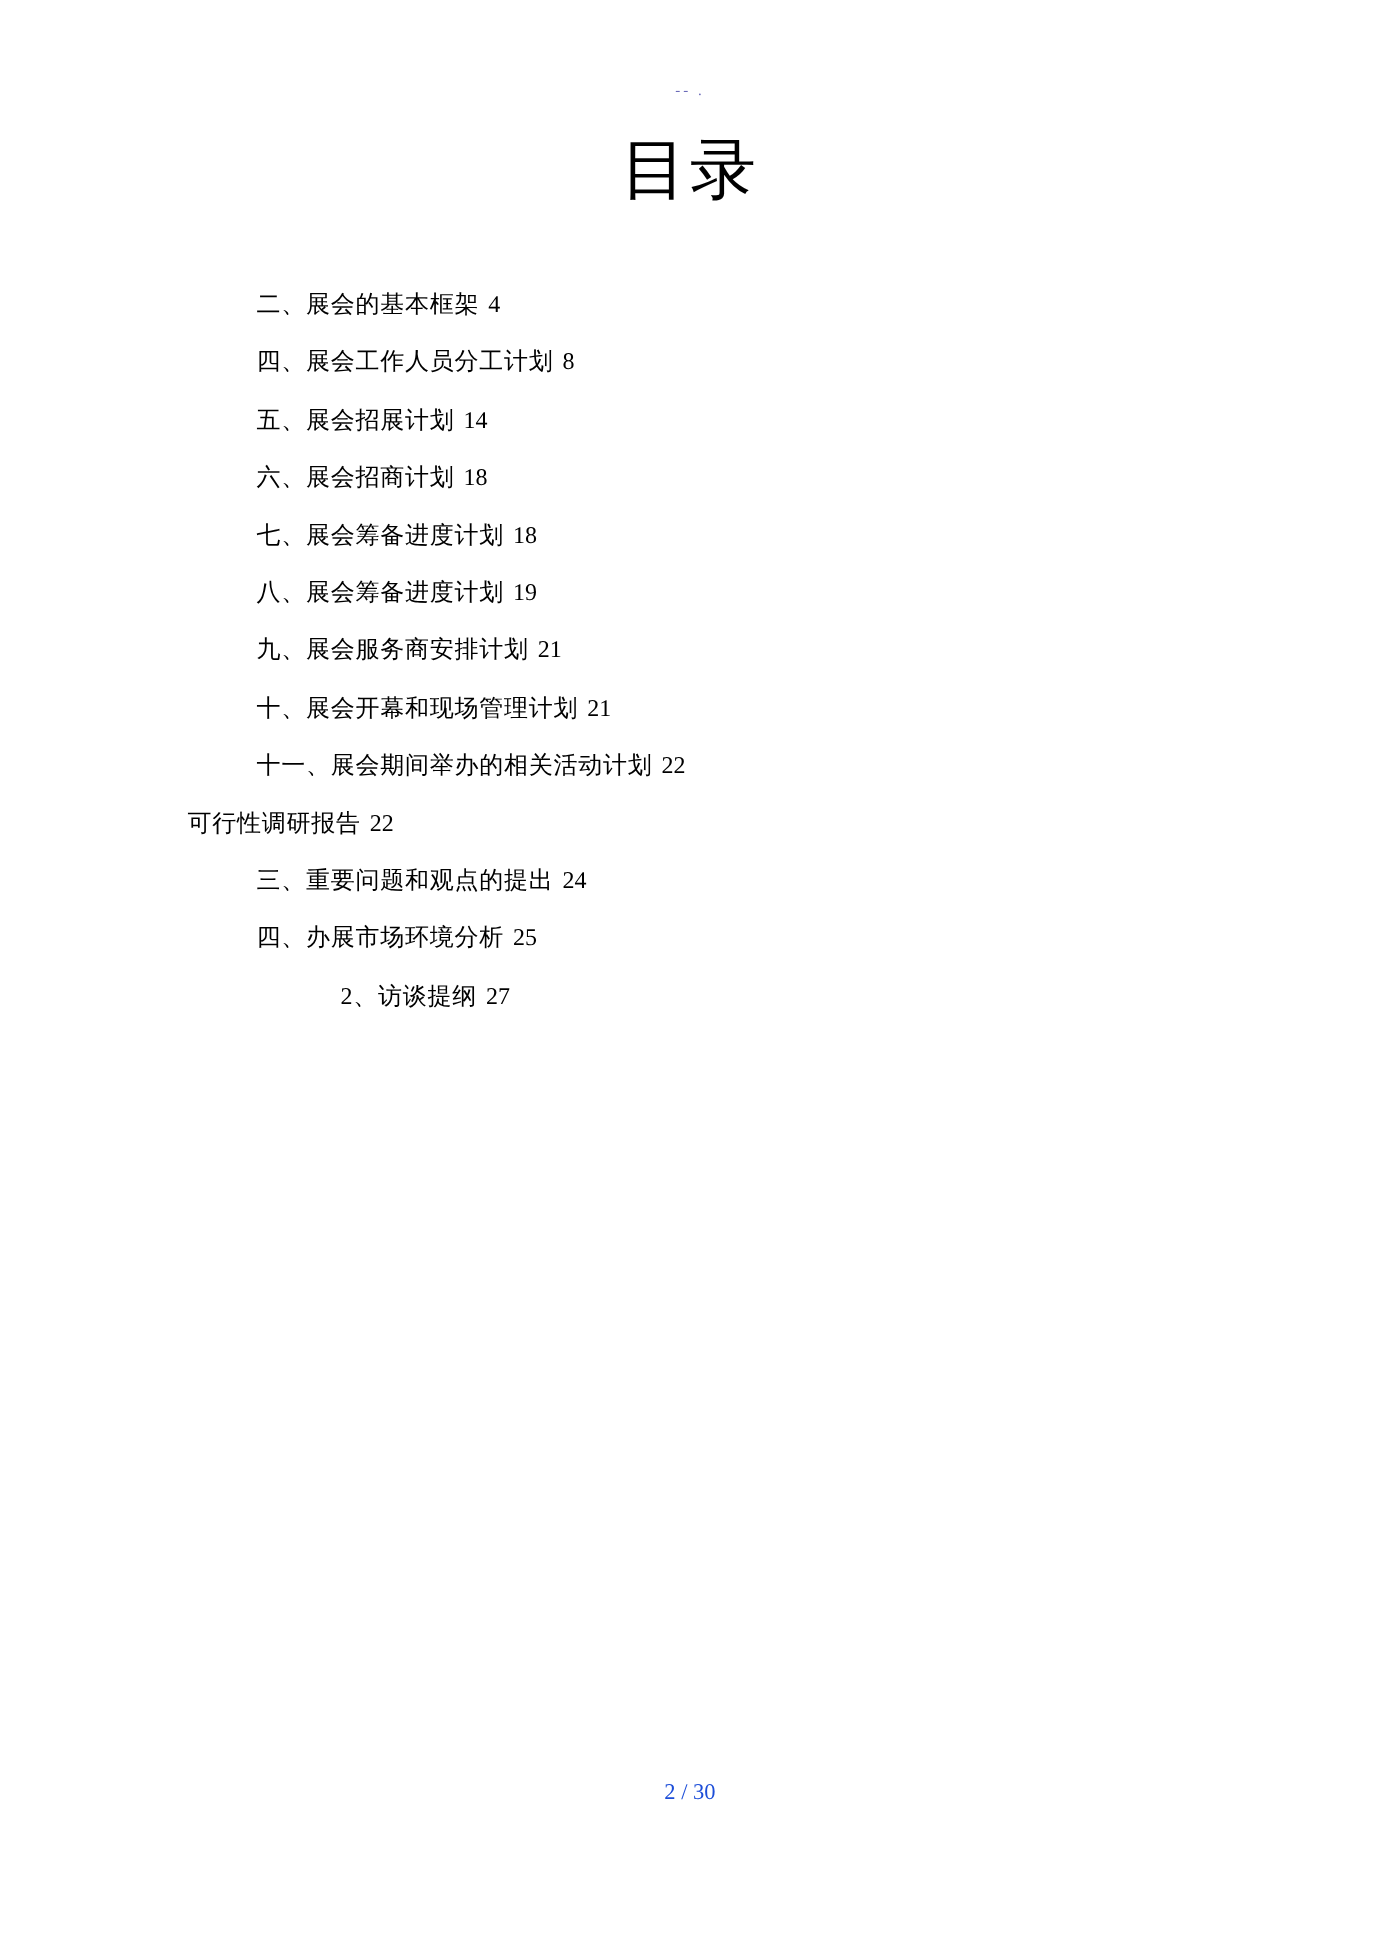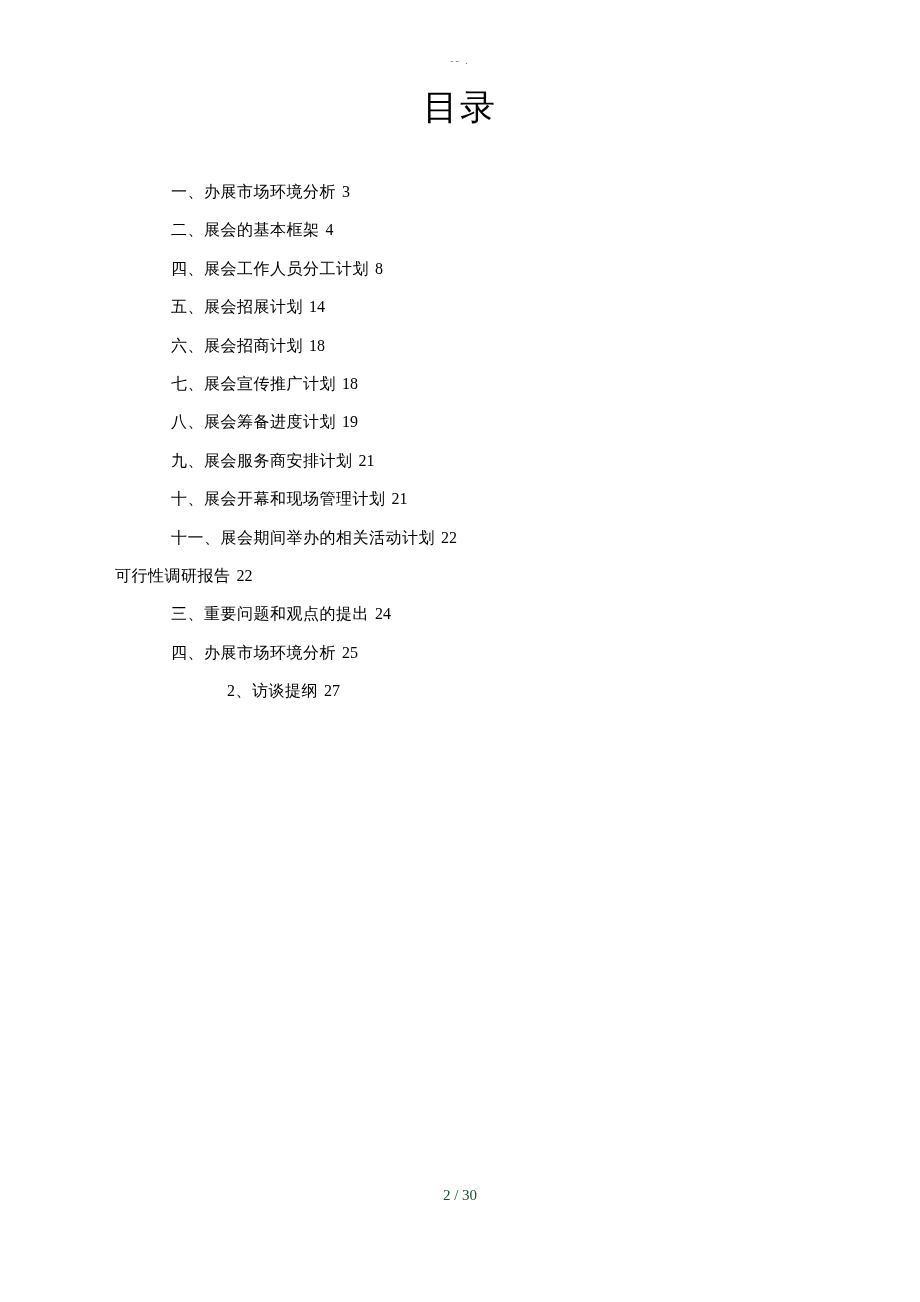--- a/index.html
+++ b/index.html
@@ -20,73 +20,73 @@
     }
     .header-mark {
       text-align: center;
       font-size: 10px;
       color: #6a6ab8;
       letter-spacing: 2px;
       margin-bottom: 18px;
     }
     .title {
       text-align: center;
-      font-size: 35px;
+      font-size: 44px;
       font-weight: normal;
       letter-spacing: 2px;
       margin-bottom: 50px;
     }
     .toc-list {
       list-style: none;
     }
     .toc-item {
       font-size: 16px;
       line-height: 1.4;
       margin-bottom: 16px;
     }
     .indent-1 {
       padding-left: 56px;
     }
     .indent-0 {
       padding-left: 0;
+      margin-left: 10px;
     }
     .indent-2 {
       padding-left: 112px;
     }
     .toc-label {
       letter-spacing: 0.5px;
     }
     .toc-page {
       margin-left: 2px;
       font-family: "Times New Roman", serif;
     }
     .footer {
       position: absolute;
       bottom: 98px;
       left: 0;
       width: 100%;
       text-align: center;
       font-size: 15px;
       font-family: "Times New Roman", serif;
-      color: #14532d;
+      color: #1d4ed8;
     }
   </style>
 </head>
 <body>
 
 <div class="page">
   <div class="header-mark">-- .</div>
   <h1 class="title">目录</h1>
   <ul class="toc-list">
-      <li class="toc-item indent-1"><span class="toc-label">一、办展市场环境分析</span> <span class="toc-page">3</span></li>
       <li class="toc-item indent-1"><span class="toc-label">二、展会的基本框架</span> <span class="toc-page">4</span></li>
       <li class="toc-item indent-1"><span class="toc-label">四、展会工作人员分工计划</span> <span class="toc-page">8</span></li>
       <li class="toc-item indent-1"><span class="toc-label">五、展会招展计划</span> <span class="toc-page">14</span></li>
       <li class="toc-item indent-1"><span class="toc-label">六、展会招商计划</span> <span class="toc-page">18</span></li>
-      <li class="toc-item indent-1"><span class="toc-label">七、展会宣传推广计划</span> <span class="toc-page">18</span></li>
+      <li class="toc-item indent-1"><span class="toc-label">七、展会筹备进度计划</span> <span class="toc-page">18</span></li>
       <li class="toc-item indent-1"><span class="toc-label">八、展会筹备进度计划</span> <span class="toc-page">19</span></li>
       <li class="toc-item indent-1"><span class="toc-label">九、展会服务商安排计划</span> <span class="toc-page">21</span></li>
       <li class="toc-item indent-1"><span class="toc-label">十、展会开幕和现场管理计划</span> <span class="toc-page">21</span></li>
       <li class="toc-item indent-1"><span class="toc-label">十一、展会期间举办的相关活动计划</span> <span class="toc-page">22</span></li>
       <li class="toc-item indent-0"><span class="toc-label">可行性调研报告</span> <span class="toc-page">22</span></li>
       <li class="toc-item indent-1"><span class="toc-label">三、重要问题和观点的提出</span> <span class="toc-page">24</span></li>
       <li class="toc-item indent-1"><span class="toc-label">四、办展市场环境分析</span> <span class="toc-page">25</span></li>
       <li class="toc-item indent-2"><span class="toc-label">2、访谈提纲</span> <span class="toc-page">27</span></li>
     </ul>
 </div>

